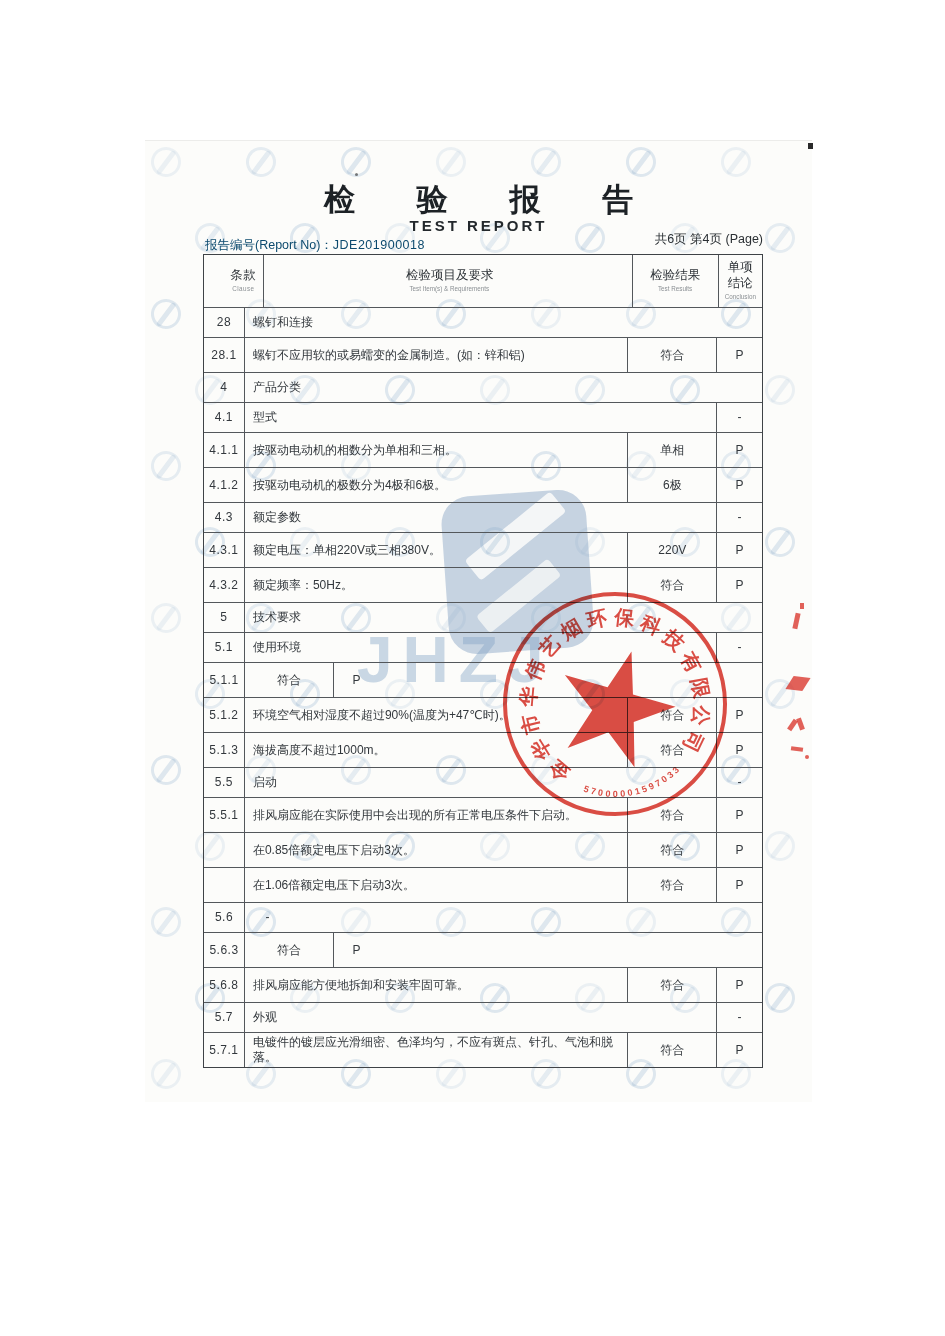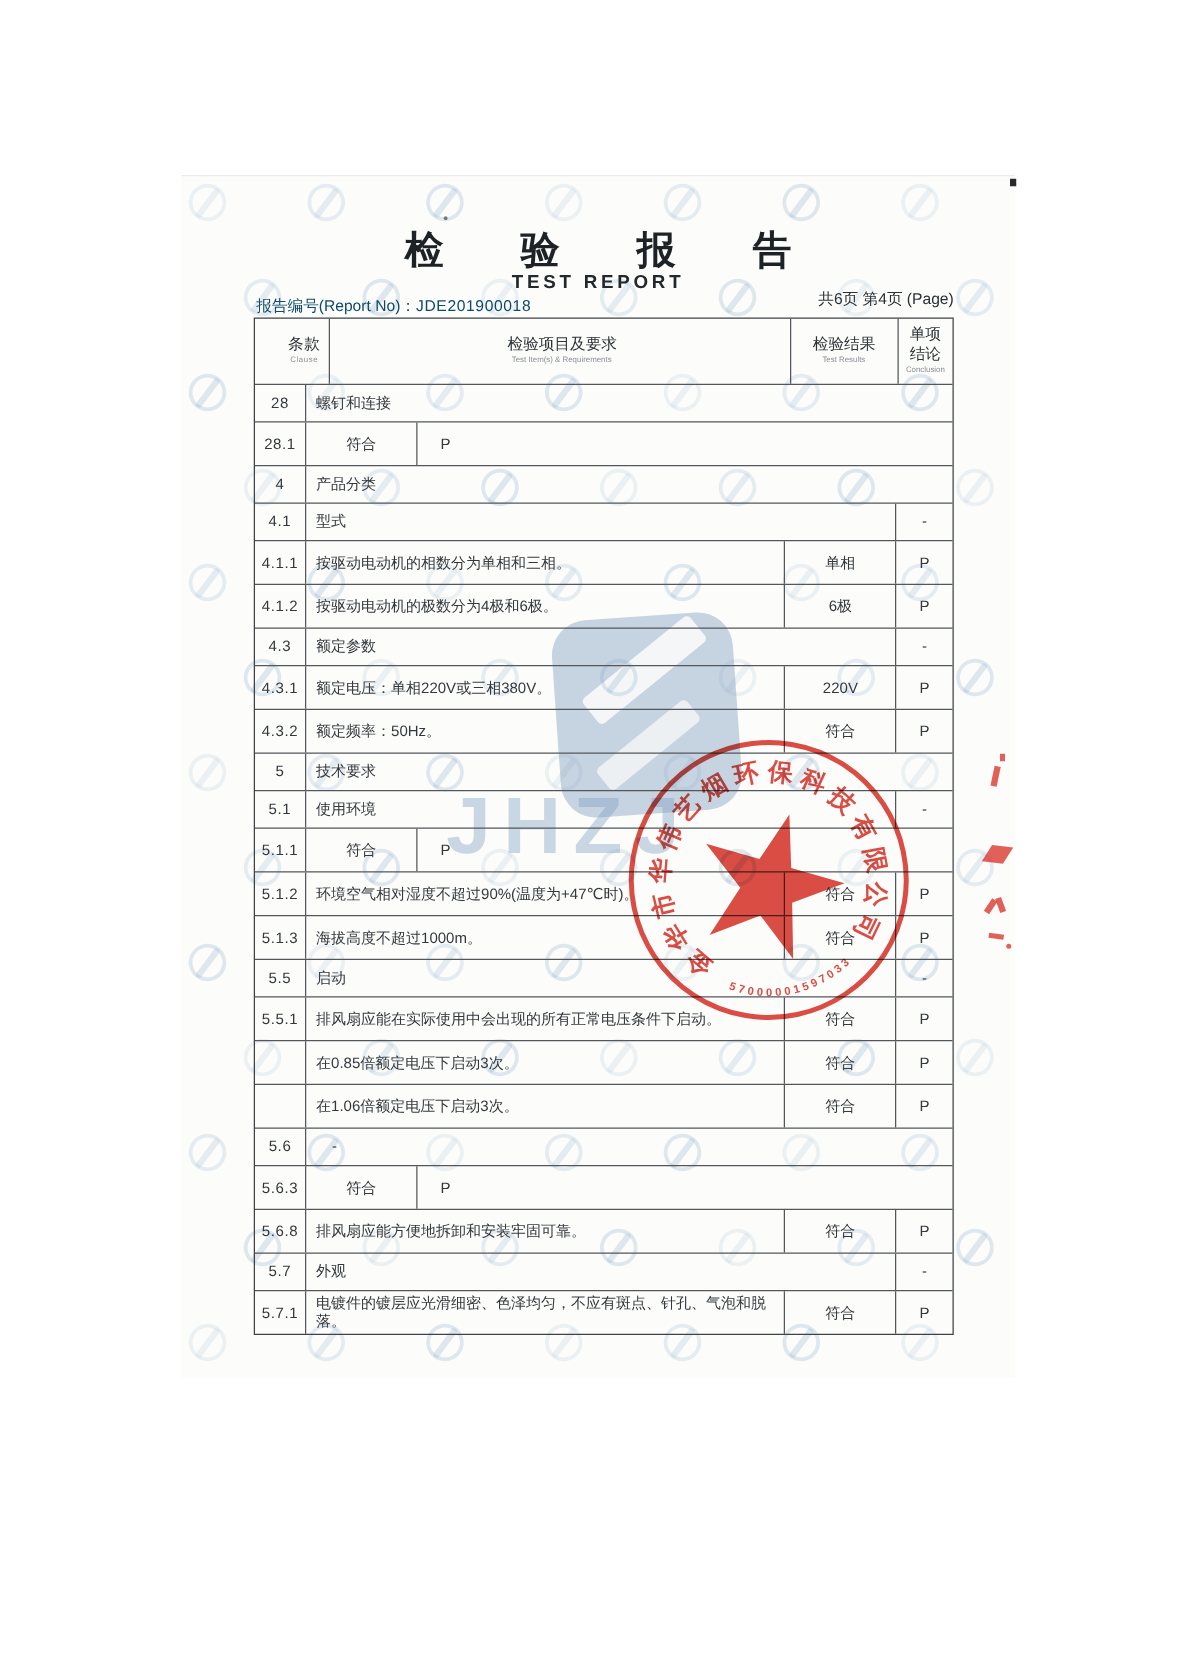--- a/index.html
+++ b/index.html
@@ -237,20 +237,21 @@
             <span class="en">Conclusion</span>
           </div>
         </div>
 
       <div class="trow section-full">
             <div class="cell c-clause">28</div>
             <div class="cell c-rest">螺钉和连接</div>
           </div>
           <div class="trow item">
             <div class="cell c-clause">28.1</div>
+            <div class="cell c-item">螺钉不应用软的或易蠕变的金属制造。(如：锌和铝)</div>
             <div class="cell c-result">符合</div>
             <div class="cell c-conc">P</div>
           </div>
           <div class="trow section-full">
             <div class="cell c-clause">4</div>
             <div class="cell c-rest">产品分类</div>
           </div>
           <div class="trow section-dash">
             <div class="cell c-clause">4.1</div>
             <div class="cell c-itemres">型式</div>

